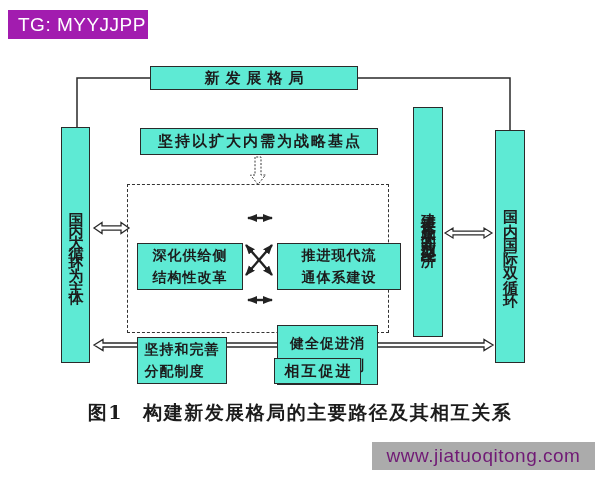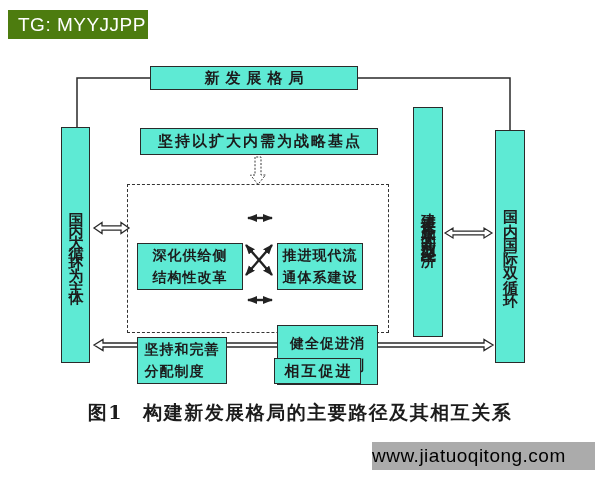--- a/index.html
+++ b/index.html
@@ -7,21 +7,21 @@
     width:600px;height:480px;background:#ffffff;overflow:hidden;
     font-family:"DejaVu Serif","Liberation Serif",serif;
     color:#1c1c1c;
   }
   .stage{position:relative;width:600px;height:480px;background:#ffffff;}
   .abs{position:absolute;box-sizing:border-box;}
   svg.connectors{position:absolute;left:0;top:0;pointer-events:none;}
 
   .banner{
     left:8px;top:10px;width:140px;height:29px;
-    background:#4d7c0f;color:#ffffff;
+    background:#a21caf;color:#ffffff;
     font-family:"Liberation Sans","DejaVu Sans",sans-serif;
     font-size:19px;line-height:29px;padding-left:10px;
     letter-spacing:.5px;
   }
   .box{
     border:1.5px solid #2a2a2a;background:#5eead4;
     display:flex;align-items:center;justify-content:center;
     font-weight:600;
   }
   .box-top{left:150px;top:66px;width:208px;height:24px;font-size:15px;letter-spacing:6px;text-indent:6px;}
@@ -33,33 +33,33 @@
   .box-right{left:495px;top:130px;width:30px;height:233px;}
   .box-right span{letter-spacing:14px;}
   .box-open{left:413px;top:107px;width:30px;height:230px;}
   .box-open span{letter-spacing:3.5px;}
   .dashedbox{
     left:127px;top:184px;width:262px;height:149px;
     border:1.6px dashed #333;background:transparent;
   }
   .inner{font-size:14px;line-height:1.55;letter-spacing:1px;white-space:pre-line;margin-top:48px;}
   .box-b1{left:137px;top:195px;width:106px;height:47px;}
-  .box-b2{left:277px;top:195px;width:86px;height:47px;}
+  .box-b2{left:277px;top:195px;width:124px;height:47px;}
   .box-b3{left:137px;top:289px;width:90px;height:47px;}
   .box-b4{left:277px;top:277px;width:101px;height:60px;}
   .box-mutual{left:250px;top:358px;width:87px;height:26px;font-size:15px;letter-spacing:2px;text-indent:2px;margin-left:24px;}
   .caption{
     left:0;top:400px;width:600px;height:26px;
     text-align:center;font-size:19px;font-weight:700;letter-spacing:1.5px;
   }
   .watermark{
     left:372px;top:442px;width:223px;height:28px;
-    background:#ababab;color:#000000;
+    background:#ababab;color:#701a75;
     font-family:"Liberation Sans","DejaVu Sans",sans-serif;
-    font-size:19px;line-height:28px;text-align:left;letter-spacing:.5px;
+    font-size:19px;line-height:28px;text-align:center;letter-spacing:.5px;
   }
 </style>
 </head>
 <body>
 
 <div class="stage">
 
   <div class="abs banner">TG: MYYJJPP</div>
 
   <svg class="connectors" width="600" height="480" viewBox="0 0 600 480">

